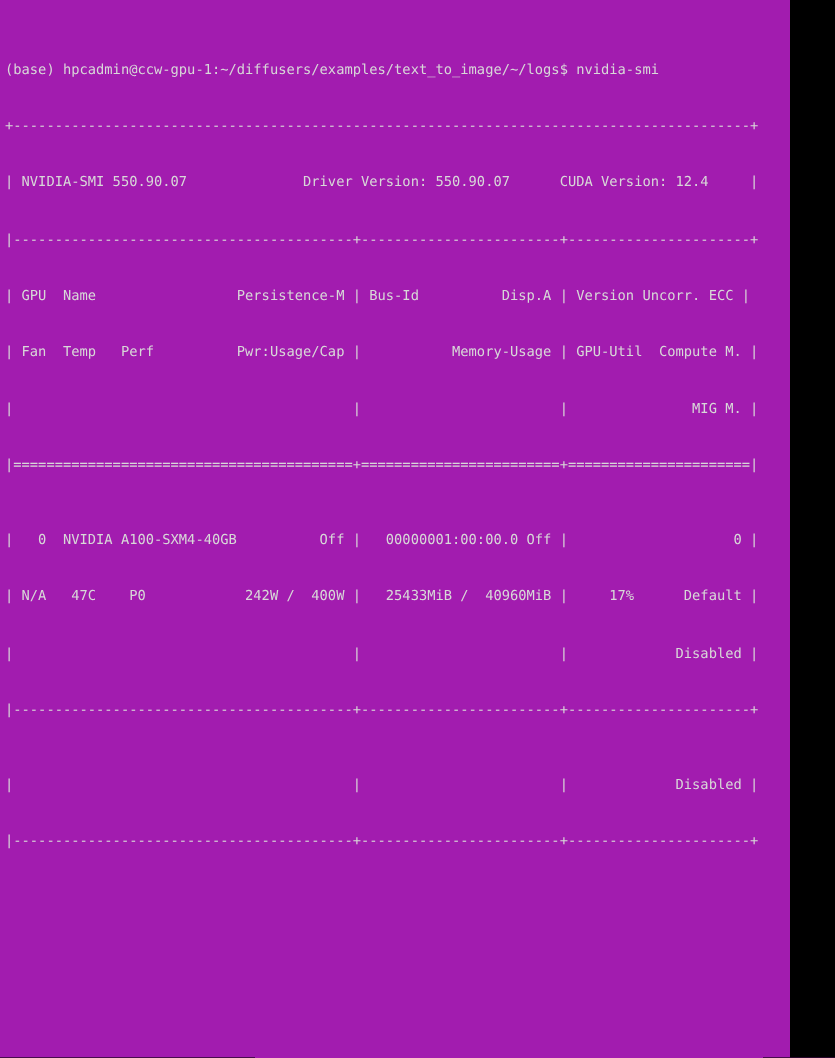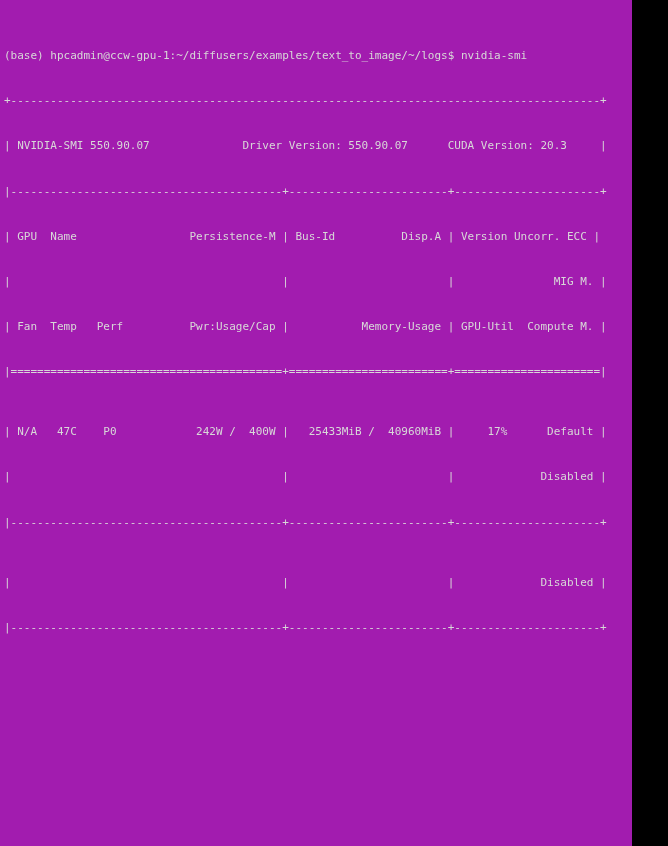--- a/index.html
+++ b/index.html
@@ -32,27 +32,28 @@
   }
   .prompt-user { color: #d8d8d8; }
 </style>
 </head>
 <body>
 
 <div id="terminal">
 
   <div class="line prompt-user">(base) hpcadmin@ccw-gpu-1:~/diffusers/examples/text_to_image/~/logs$ nvidia-smi</div>
   <div class="line">+-----------------------------------------------------------------------------------------+</div>
-  <div class="line">| NVIDIA-SMI 550.90.07              Driver Version: 550.90.07      CUDA Version: 20.3     |</div>
+  <div class="line">| NVIDIA-SMI 550.90.07              Driver Version: 550.90.07      CUDA Version: 12.4     |</div>
   <div class="line">|-----------------------------------------+------------------------+----------------------+</div>
   <div class="line">| GPU  Name                 Persistence-M | Bus-Id          Disp.A | Version Uncorr. ECC |</div>
+  <div class="line">| Fan  Temp   Perf          Pwr:Usage/Cap |           Memory-Usage | GPU-Util  Compute M. |</div>
   <div class="line">|                                         |                        |               MIG M. |</div>
-  <div class="line">| Fan  Temp   Perf          Pwr:Usage/Cap |           Memory-Usage | GPU-Util  Compute M. |</div>
   <div class="line">|=========================================+========================+======================|</div>
 
+  <div class="line">|   0  NVIDIA A100-SXM4-40GB          Off |   00000001:00:00.0 Off |                    0 |</div>
   <div class="line">| N/A   47C    P0            242W /  400W |   25433MiB /  40960MiB |     17%      Default |</div>
   <div class="line">|                                         |                        |             Disabled |</div>
   <div class="line">|-----------------------------------------+------------------------+----------------------+</div>
 
   <div class="line">|                                         |                        |             Disabled |</div>
   <div class="line">|-----------------------------------------+------------------------+----------------------+</div>
 
   
   
   

